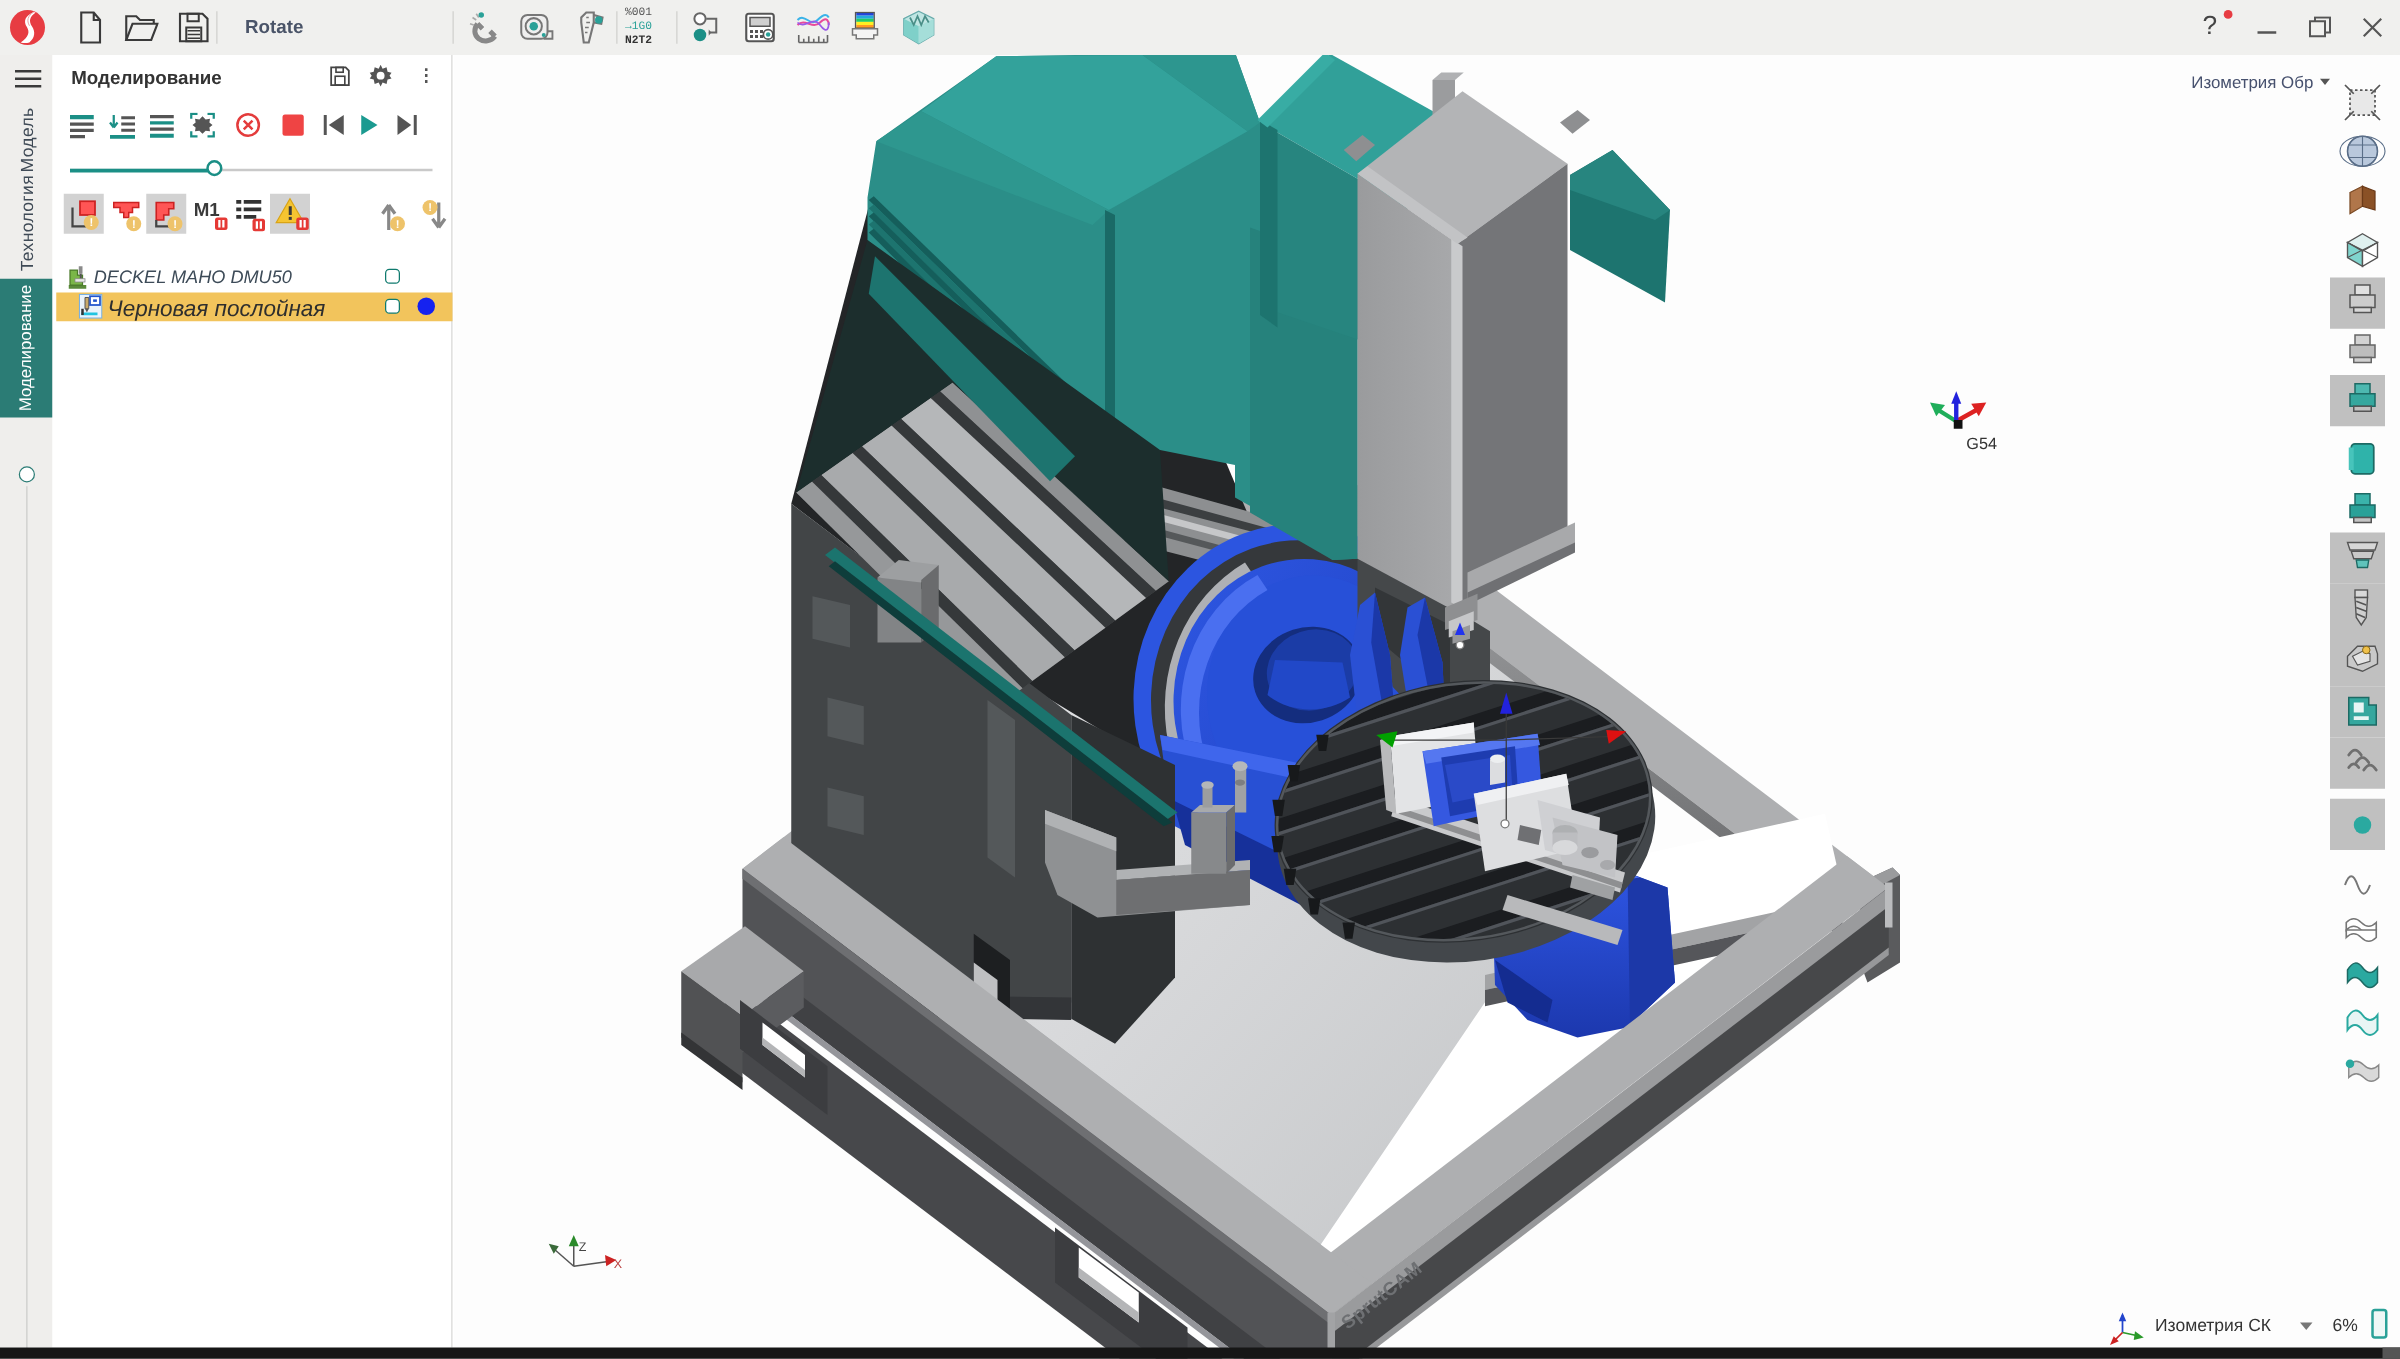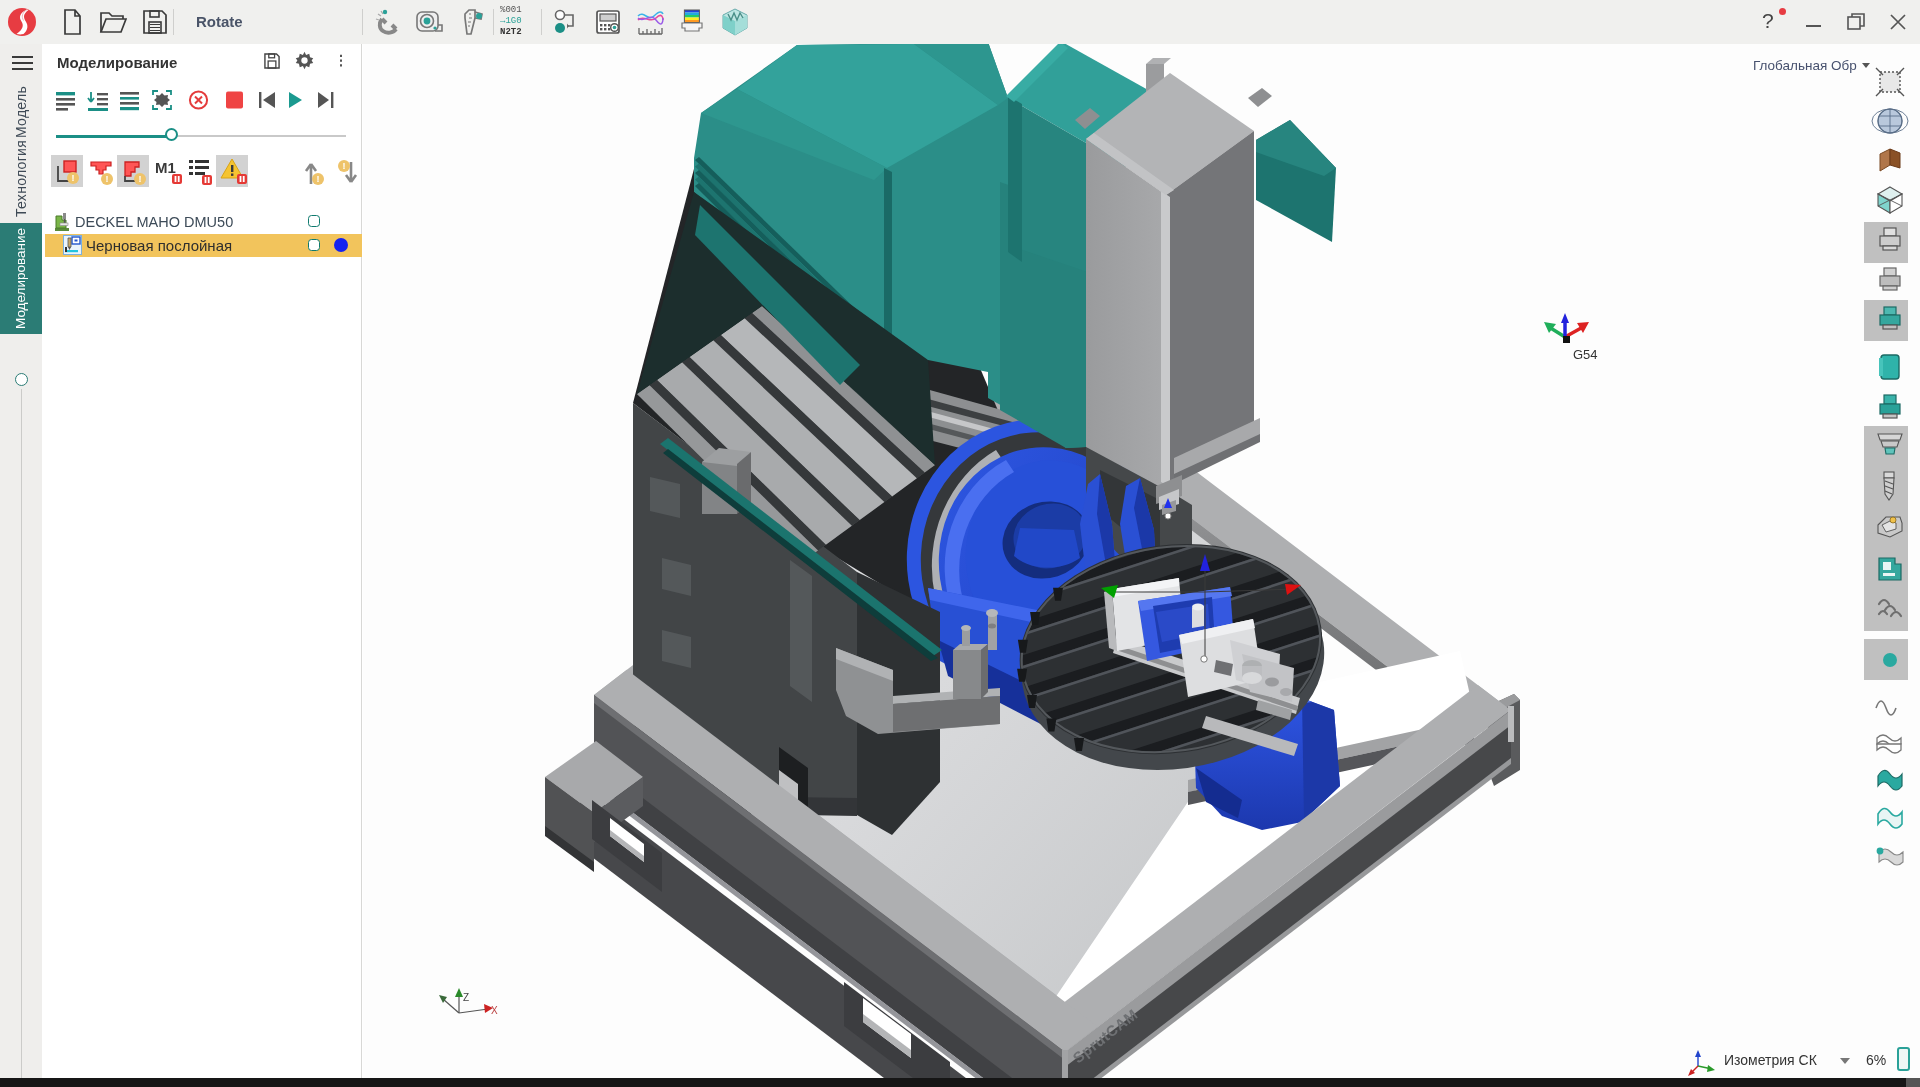--- a/index.html
+++ b/index.html
@@ -16,21 +16,21 @@
   .vtab { position:absolute; left:0; width:42px; color:#3f4a56; font-size:14px;
     writing-mode:vertical-rl; transform:rotate(180deg); text-align:center; letter-spacing:0.3px;}
   #vtab-active { position:absolute; left:0; top:179px; width:42px; height:111px; background:#2b7c75; }
   #vtab-active span { position:absolute; left:0; top:0; width:42px; height:111px; color:#fff; font-size:13.5px;
     writing-mode:vertical-rl; transform:rotate(180deg); text-align:center; }
   
   #panel { position:absolute; left:42px; top:44px; width:320px; height:1034px; background:#fff;
     border-right:1px solid #d8d8d6; }
   #ptitle { position:absolute; left:15px; top:10px; font-size:15px; font-weight:bold; color:#333; }
   .gbtn { position:absolute; top:111px; width:32px; height:32px; background:#d2d2d2; }
-  .treerow { position:absolute; left:3px; font-size:14.5px; color:#3d4b58; }
+  .treerow { position:absolute; left:3px; font-size:14.5px; color:#3d4b58;font-style:italic; }
   #hl { position:absolute; left:3px; top:190px; width:317px; height:23px; background:#f2c45c; }
   .cbox { position:absolute; width:12px; height:12px; border:1.8px solid #0f7a6e; border-radius:3.5px; background:#fff; }
   
   #viewport { position:absolute; left:363px; top:44px; width:1557px; height:1034px; background:#fdfdfd; overflow:hidden; }
   #isolabel { position:absolute; left:1753px; top:58px; font-size:13.5px; color:#47516e; }
   #isolabel:after { content:""; position:absolute; right:-13px; top:5px; border:4px solid transparent; border-top:5px solid #555; }
   
   .rbtn { position:absolute; left:1864px; width:44px; height:41px; background:#c0c0c0; }
   
   #bbar { position:absolute; left:0; top:1078px; width:1920px; height:9px; background:#161616; }
@@ -276,21 +276,21 @@
         <line x1="459" y1="1013" x2="488" y2="1009"></line>
         <line x1="459" y1="1013" x2="443" y2="999"></line>
       </g>
       <path d="M 459,988 L 455,997 L 463,997 Z" fill="#2a8a2a"></path>
       <path d="M 493,1008 L 484,1004 L 485,1013 Z" fill="#cc2222"></path>
       <path d="M 439,995 L 447,997 L 443,1003 Z" fill="#3a6a3a"></path>
       <text x="463" y="1001" font-family="Liberation Sans, sans-serif" font-size="10" fill="#444">Z</text>
       <text x="491" y="1014" font-family="Liberation Sans, sans-serif" font-size="10" fill="#b44">X</text>
     </svg>
 </div>
-<div id="isolabel">Глобальная Обр</div>
+<div id="isolabel">Изометрия Обр</div>
 
 <div class="rbtn" style="top:222px"></div>
 <div class="rbtn" style="top:300px"></div>
 <div class="rbtn" style="top:426px"></div>
 <div class="rbtn" style="top:467px"></div>
 <div class="rbtn" style="top:508px"></div>
 <div class="rbtn" style="top:549px"></div>
 <div class="rbtn" style="top:590px"></div>
 <div class="rbtn" style="top:639px"></div>
 
@@ -659,19 +659,19 @@
   <div id="hl"></div>
   <svg class="abs" style="left:21px;top:191px" width="19" height="20" viewBox="0 0 19 20">
     <rect x="0.5" y="0.5" width="18" height="19" fill="#eaf3fb" stroke="#7ab0e0" stroke-width="1"></rect>
     <rect x="9" y="2" width="8" height="7" fill="#fff" stroke="#2255cc" stroke-width="1.4"></rect>
     <rect x="11.5" y="4.5" width="3" height="2" fill="#2255cc"></rect>
     <path d="M5,3 L8,3 L8,12 L5,12 Z" fill="#c9a96a" stroke="#555" stroke-width="0.8"></path>
     <path d="M5,12 L8,12 L6.5,15 Z" fill="#555"></path>
     <rect x="2" y="15" width="13" height="2.2" fill="#22c4e0"></rect>
     <path d="M2,12 L4,12 L4,17 L2,17 Z" fill="#333"></path>
   </svg>
-  <div class="treerow" style="left:44px;top:193px;color:#2e2e2e;font-size:15px">Черновая послойная</div>
+  <div class="treerow" style="left:44px;top:193px;color:#2e2e2e;font-size:18px">Черновая послойная</div>
   <div class="cbox" style="left:266px;top:195px"></div>
   <div class="abs" style="left:292px;top:194px;width:14px;height:14px;border-radius:50%;background:#1522f0"></div>
 </div>
 
 <div id="bbar"></div>
 <div class="abs" style="left:1906px;top:1078px;width:14px;height:9px;background:#555"></div>
 
 </body></html>

